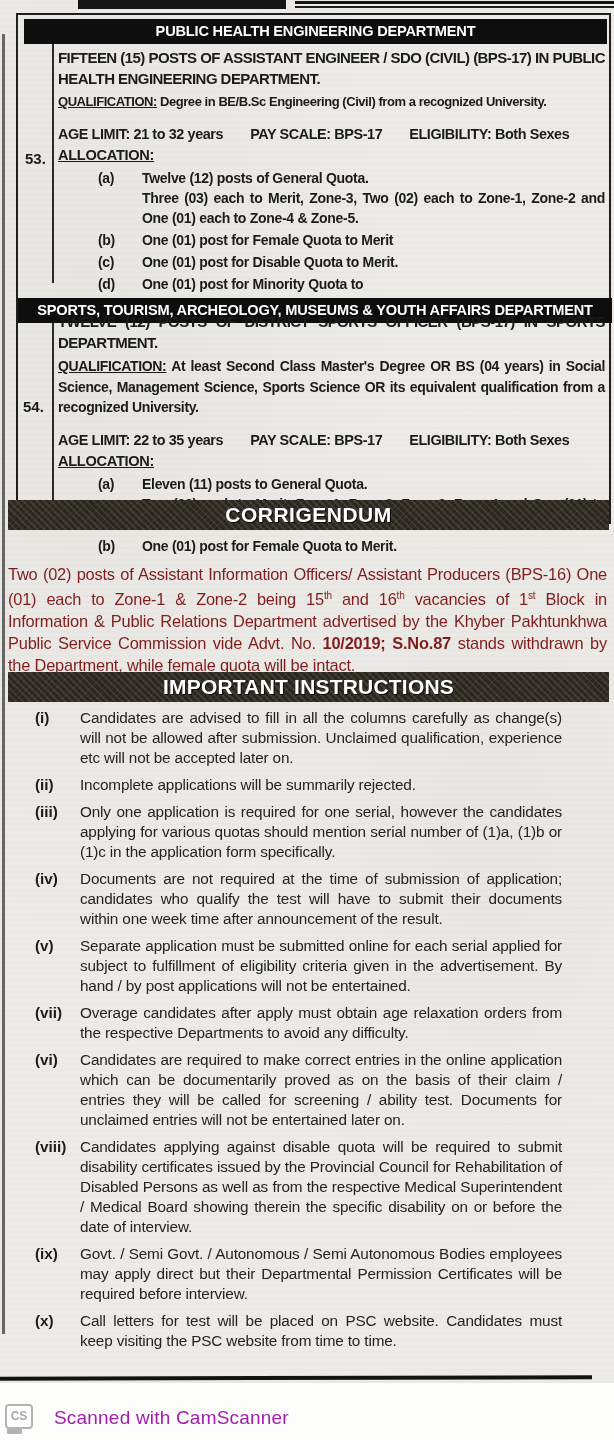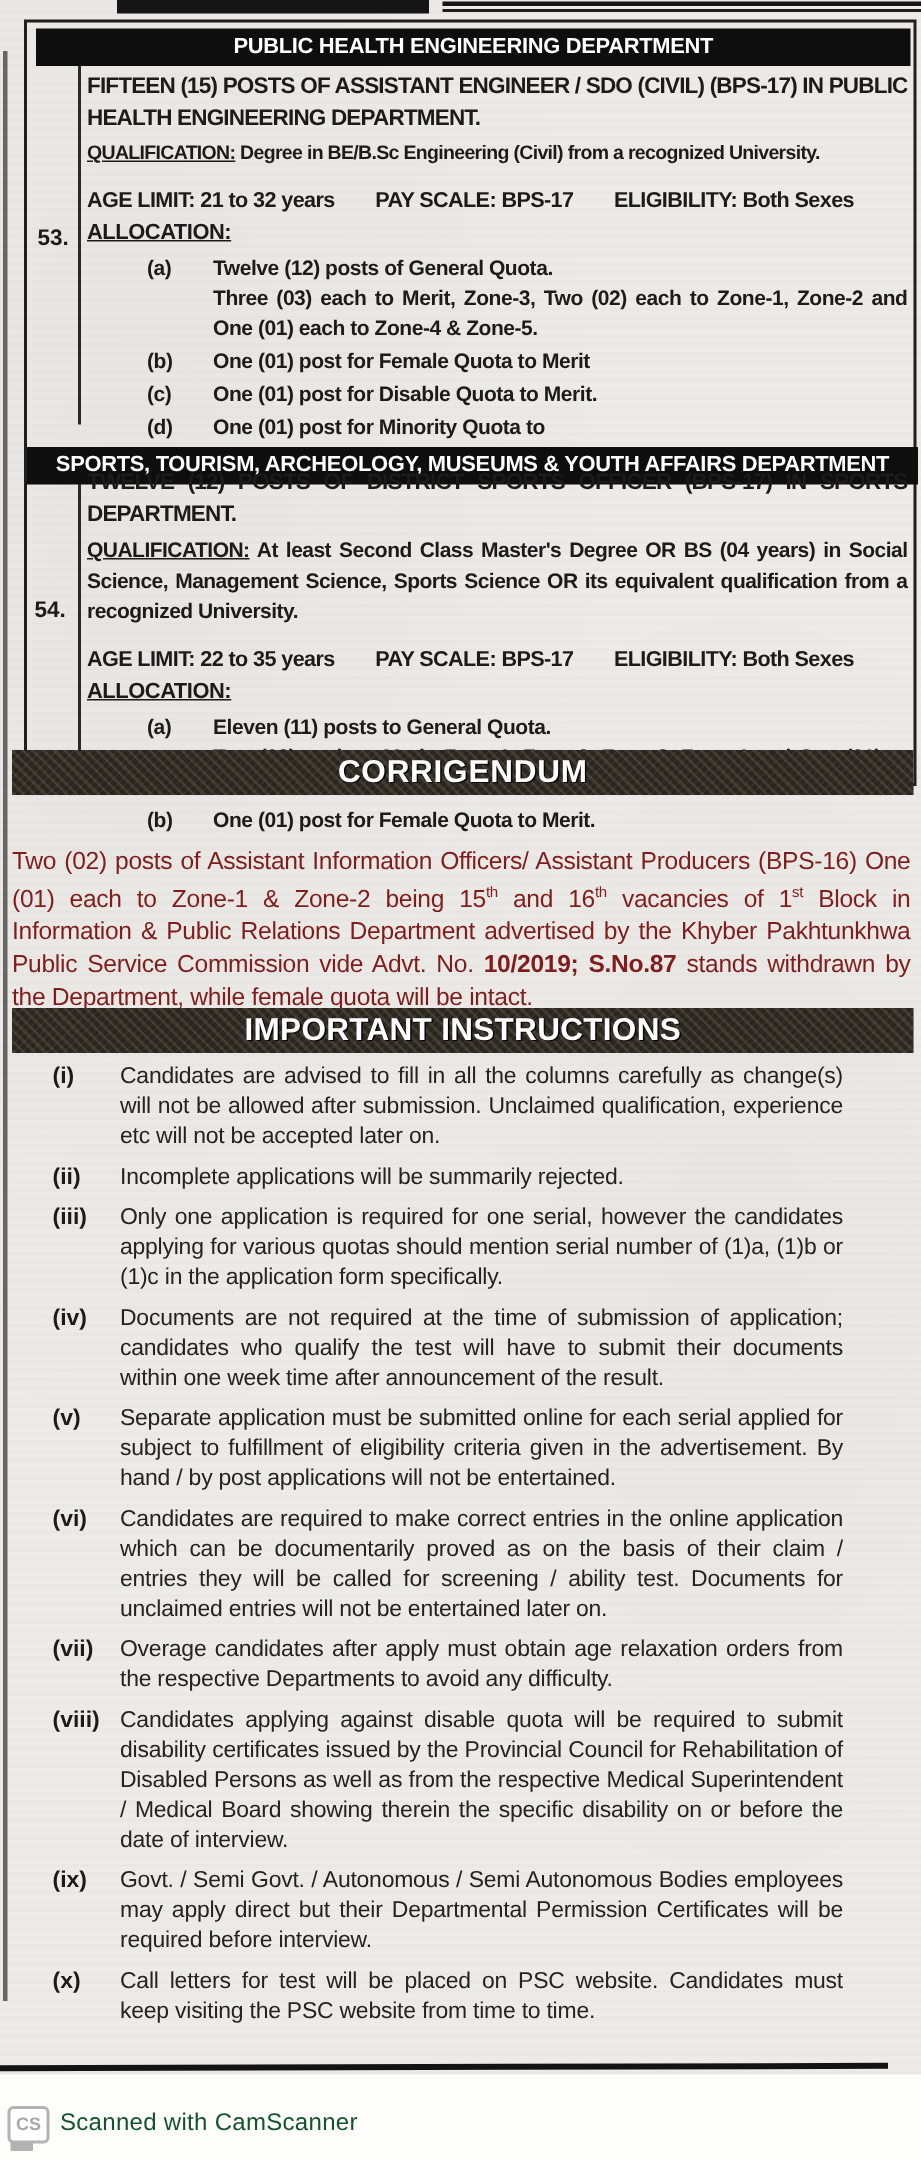--- a/index.html
+++ b/index.html
@@ -66,21 +66,21 @@
   .inst-num{width:80px;padding-left:35px;flex:none;font-weight:bold;font-size:15.3px;line-height:20px;box-sizing:border-box;}
   .inst-text{width:482px;flex:none;font-size:15.3px;line-height:20px;letter-spacing:-0.15px;text-align:justify;color:#232323;}
 
   .bottom-line{position:absolute;left:0;top:1376px;width:592px;height:4px;background:#131313;transform:rotate(-0.15deg);}
 
   
   .cs-badge{position:absolute;left:5px;top:1404px;width:24px;height:21px;background:#fff;
     border:2px solid #b3b3b3;border-radius:4px;color:#a8a8a8;font-weight:bold;font-size:12px;
     text-align:center;line-height:21px;z-index:2;}
   .cs-tab{position:absolute;left:7px;top:1428px;width:15px;height:6px;background:#b3b3b3;border-radius:1px;}
-  .wm-text{position:absolute;left:40px;top:1407px;font-size:16px;color:#14532d;letter-spacing:0.2px;}
+  .wm-text{position:absolute;left:54px;top:1407px;font-size:19px;color:#a21caf;letter-spacing:0.2px;}
 </style>
 </head>
 <body>
 
 <div class="page">
   <div class="scan-bg"></div>
 
   <div class="art-bar"></div>
   <div class="art-line-a"></div>
   <div class="art-line-b"></div>
@@ -165,26 +165,26 @@
     </div>
     <div class="inst-item">
       <span class="inst-num">(iv)</span>
       <span class="inst-text">Documents are not required at the time of submission of application; candidates who qualify the test will have to submit their documents within one week time after announcement of the result.</span>
     </div>
     <div class="inst-item">
       <span class="inst-num">(v)</span>
       <span class="inst-text">Separate application must be submitted online for each serial applied for subject to fulfillment of eligibility criteria given in the advertisement. By hand / by post applications will not be entertained.</span>
     </div>
     <div class="inst-item">
+      <span class="inst-num">(vii)</span>
+      <span class="inst-text">Overage candidates after apply must obtain age relaxation orders from the respective Departments to avoid any difficulty.</span>
+    </div>
+    <div class="inst-item">
       <span class="inst-num">(vi)</span>
       <span class="inst-text">Candidates are required to make correct entries in the online application which can be documentarily proved as on the basis of their claim / entries they will be called for screening / ability test. Documents for unclaimed entries will not be entertained later on.</span>
-    </div>
-    <div class="inst-item">
-      <span class="inst-num">(vii)</span>
-      <span class="inst-text">Overage candidates after apply must obtain age relaxation orders from the respective Departments to avoid any difficulty.</span>
     </div>
     <div class="inst-item">
       <span class="inst-num">(viii)</span>
       <span class="inst-text">Candidates applying against disable quota will be required to submit disability certificates issued by the Provincial Council for Rehabilitation of Disabled Persons as well as from the respective Medical Superintendent / Medical Board showing therein the specific disability on or before the date of interview.</span>
     </div>
     <div class="inst-item">
       <span class="inst-num">(ix)</span>
       <span class="inst-text">Govt. / Semi Govt. / Autonomous / Semi Autonomous Bodies employees may apply direct but their Departmental Permission Certificates will be required before interview.</span>
     </div>
     <div class="inst-item">

